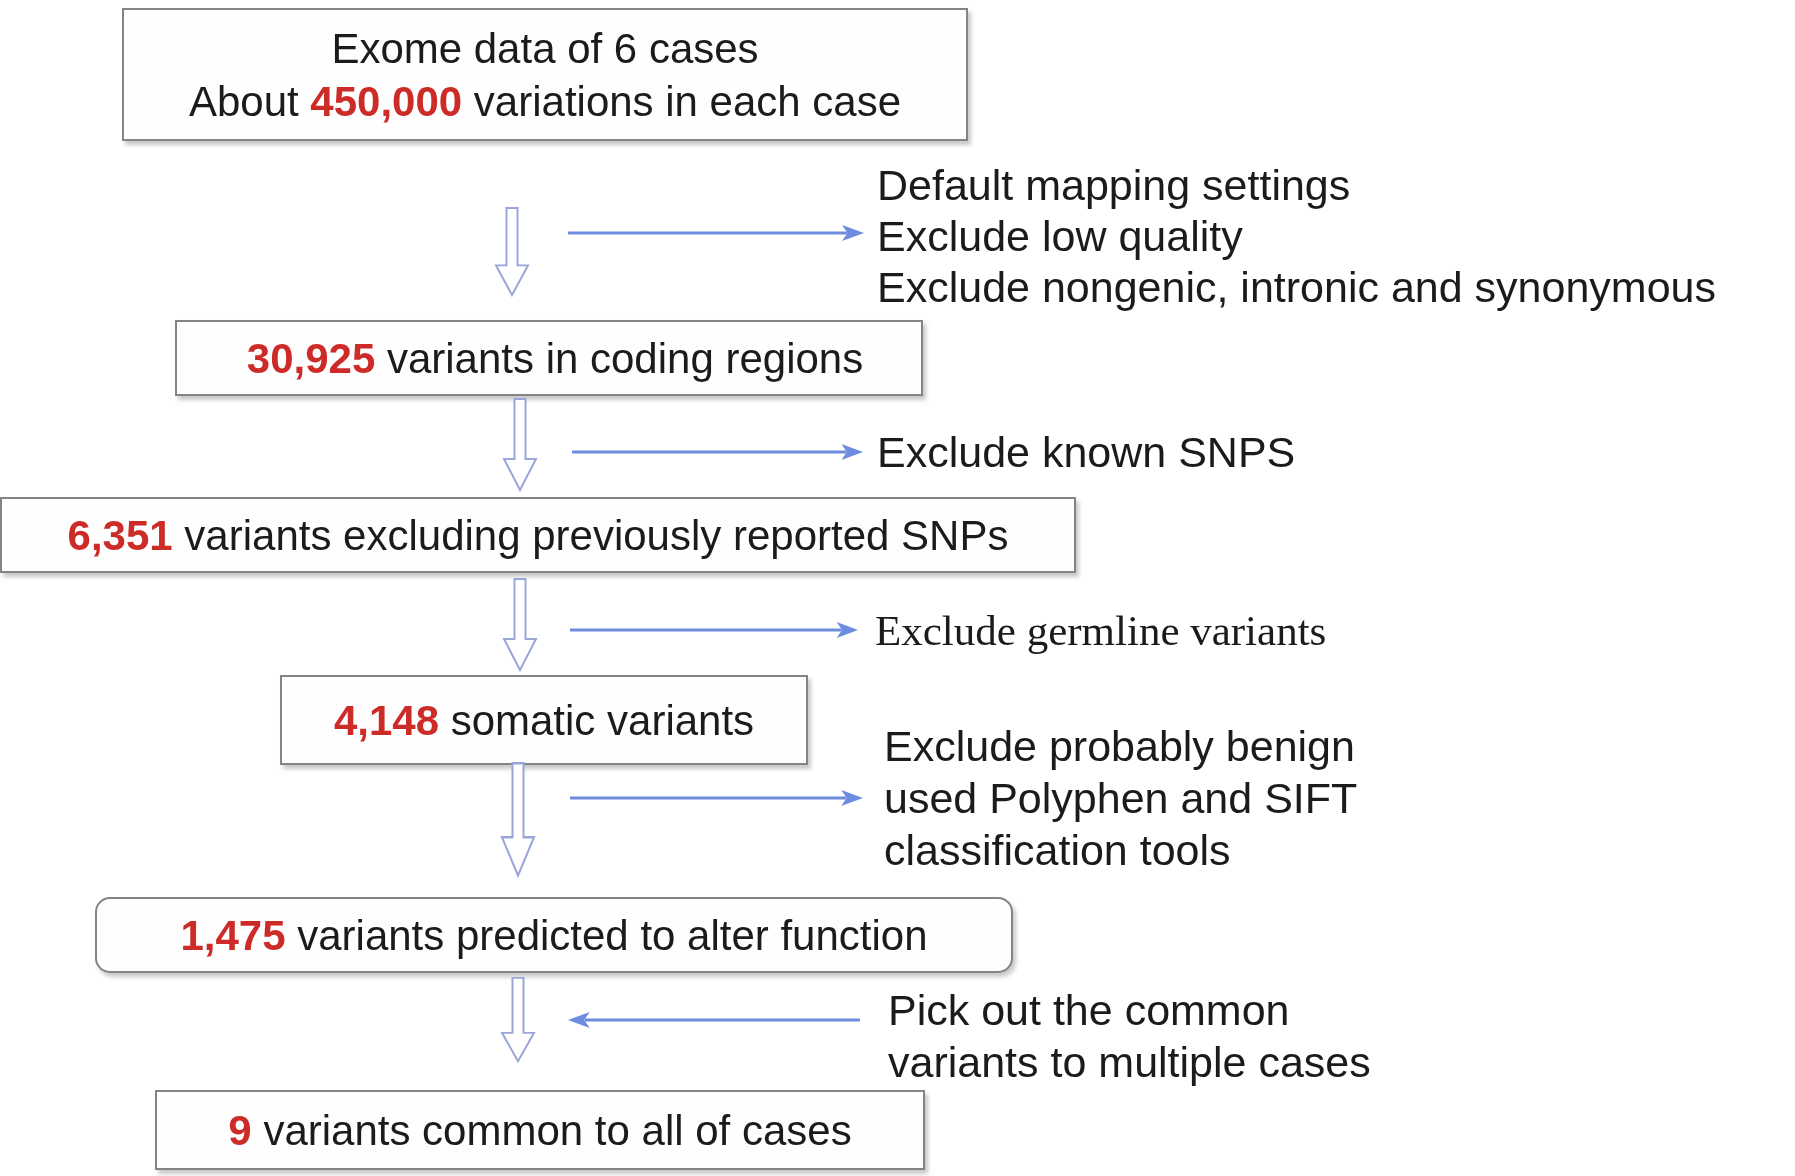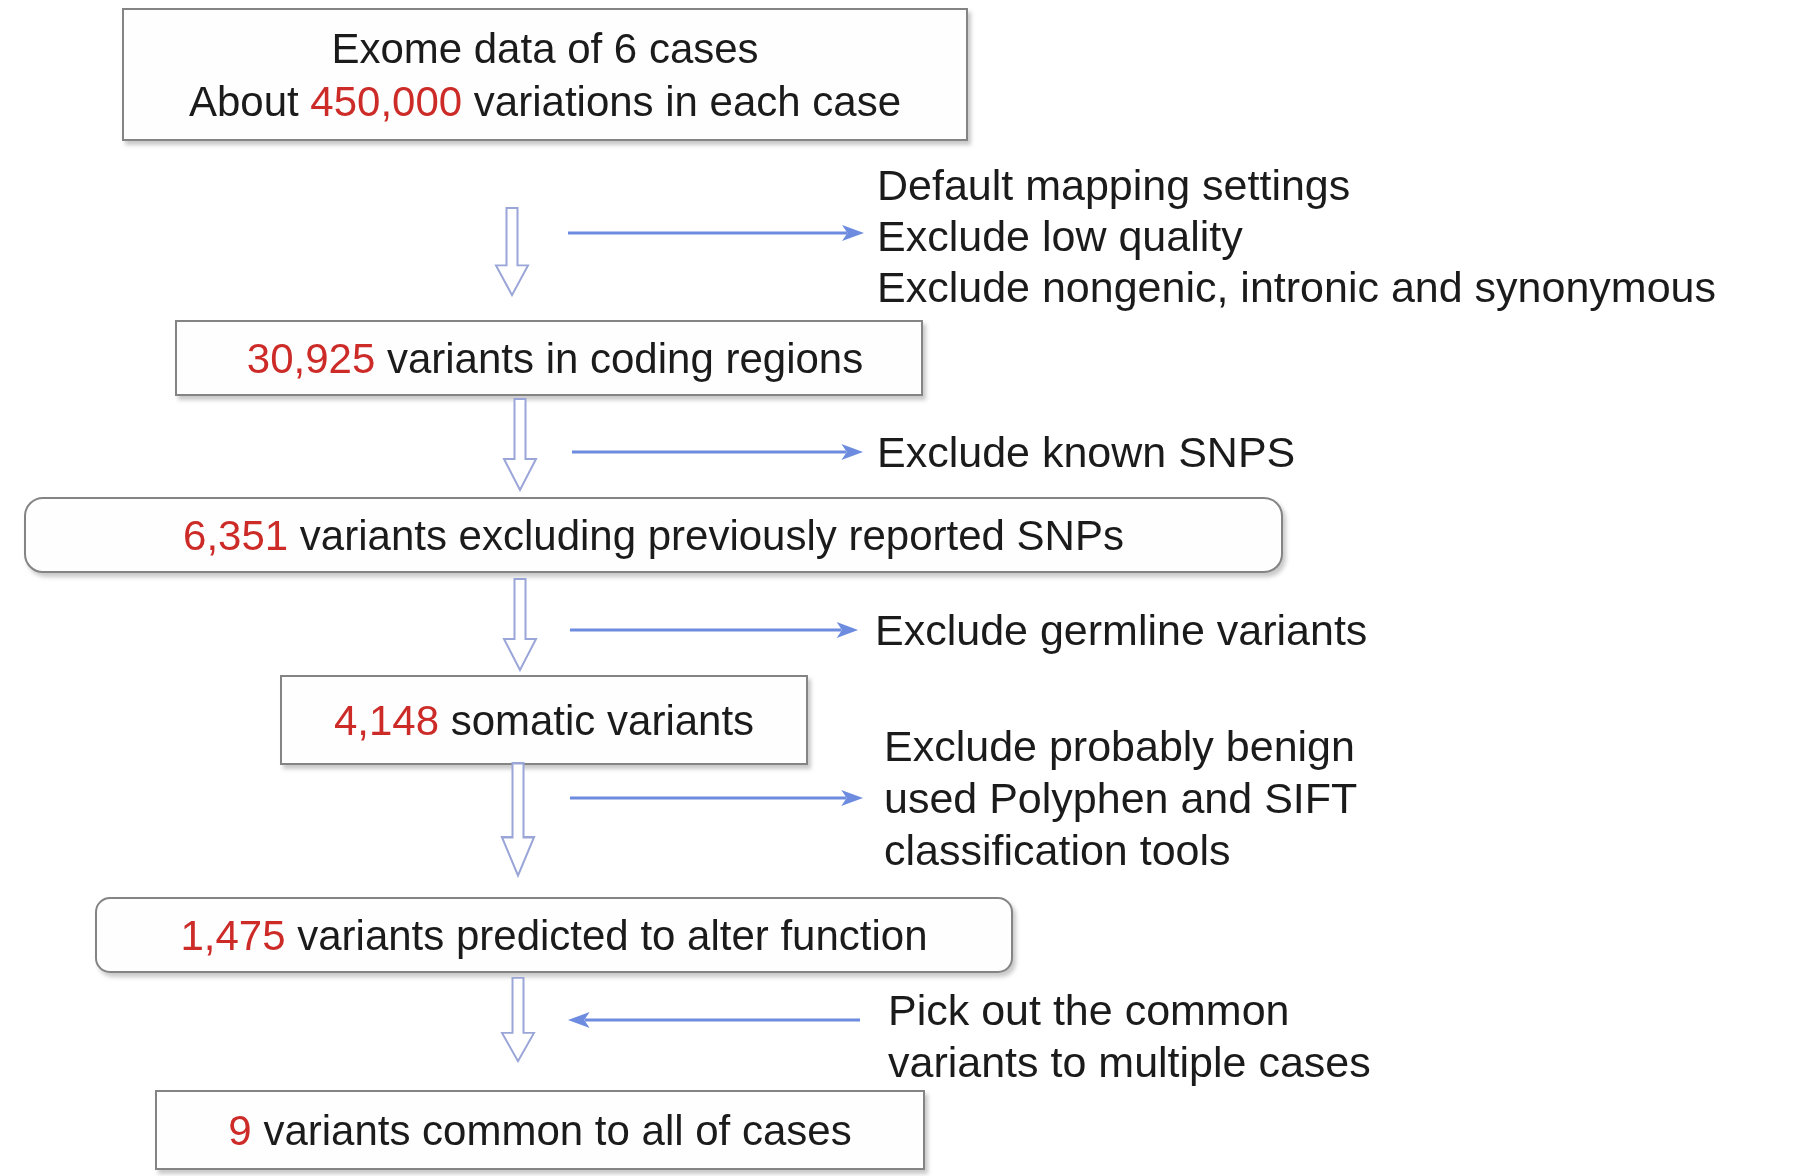--- a/index.html
+++ b/index.html
@@ -25,21 +25,21 @@
     background:#fefefe;
     border:2px solid var(--box-border-gray);
     box-shadow:3px 4px 4px rgba(120,120,120,0.40);
     display:flex;flex-direction:column;
     align-items:center;justify-content:center;
     font-size:42px;line-height:53px;
     white-space:nowrap;
     text-align:center;
   }
   .bline{white-space:nowrap;}
-  .num{color:var(--number-red);}
+  .num{color:var(--number-red);font-weight:bold;}
   .note{
     position:absolute;
     font-size:43px;line-height:51px;
     white-space:nowrap;
   }
   .darrow,.harrow{position:absolute;}
   .darrow path{fill:#ffffff;stroke:var(--down-arrow-blue);stroke-width:2;stroke-linejoin:miter;}
   .harrow .shaft{stroke:var(--h-arrow-blue);stroke-width:3;fill:none;}
   .harrow .head{fill:var(--h-arrow-blue);stroke:none;}
 </style>
@@ -74,32 +74,32 @@
     <path d="M12.5 1 H23.5 V61 H34 L18 92 L2 61 H12.5 Z"></path>
   </svg>
   <svg class="harrow" style="left:570px;top:440px;" width="295" height="24" viewBox="0 0 300 24" preserveAspectRatio="none">
     <path class="shaft" d="M2 12 H281"></path>
     <path class="head" d="M298 12 L276 4 L281.5 12 L276 20 Z"></path>
   </svg>
   <div class="note" style="left:877px;top:427px;">
     <div>Exclude known SNPS</div>
   </div>
 
-  <div class="box" style="left:24px;top:497px;width:1259px;height:76px;border-radius:19px;">
+  <div class="box" style="left:0;top:497px;width:1076px;height:76px;">
     <div class="bline"><span class="num">6,351</span><span> variants excluding previously reported SNPs</span></div>
   </div>
 
   <svg class="darrow" style="left:502px;top:578px;" width="36" height="94" viewBox="0 0 36 94" preserveAspectRatio="none">
     <path d="M12.5 1 H23.5 V61 H34 L18 92 L2 61 H12.5 Z"></path>
   </svg>
   <svg class="harrow" style="left:568px;top:618px;" width="292" height="24" viewBox="0 0 300 24" preserveAspectRatio="none">
     <path class="shaft" d="M2 12 H281"></path>
     <path class="head" d="M298 12 L276 4 L281.5 12 L276 20 Z"></path>
   </svg>
-  <div class="note" style="left:875px;top:605px;">
+  <div class="note" style="left:875px;top:605px;font-family:Liberation Serif, serif;">
     <div>Exclude germline variants</div>
   </div>
 
   <div class="box" style="left:280px;top:675px;width:528px;height:90px;">
     <div class="bline"><span class="num">4,148</span><span> somatic variants</span></div>
   </div>
 
   <svg class="darrow" style="left:500px;top:762px;" width="36" height="116" viewBox="0 0 36 94" preserveAspectRatio="none">
     <path d="M12.5 1 H23.5 V61 H34 L18 92 L2 61 H12.5 Z"></path>
   </svg>

